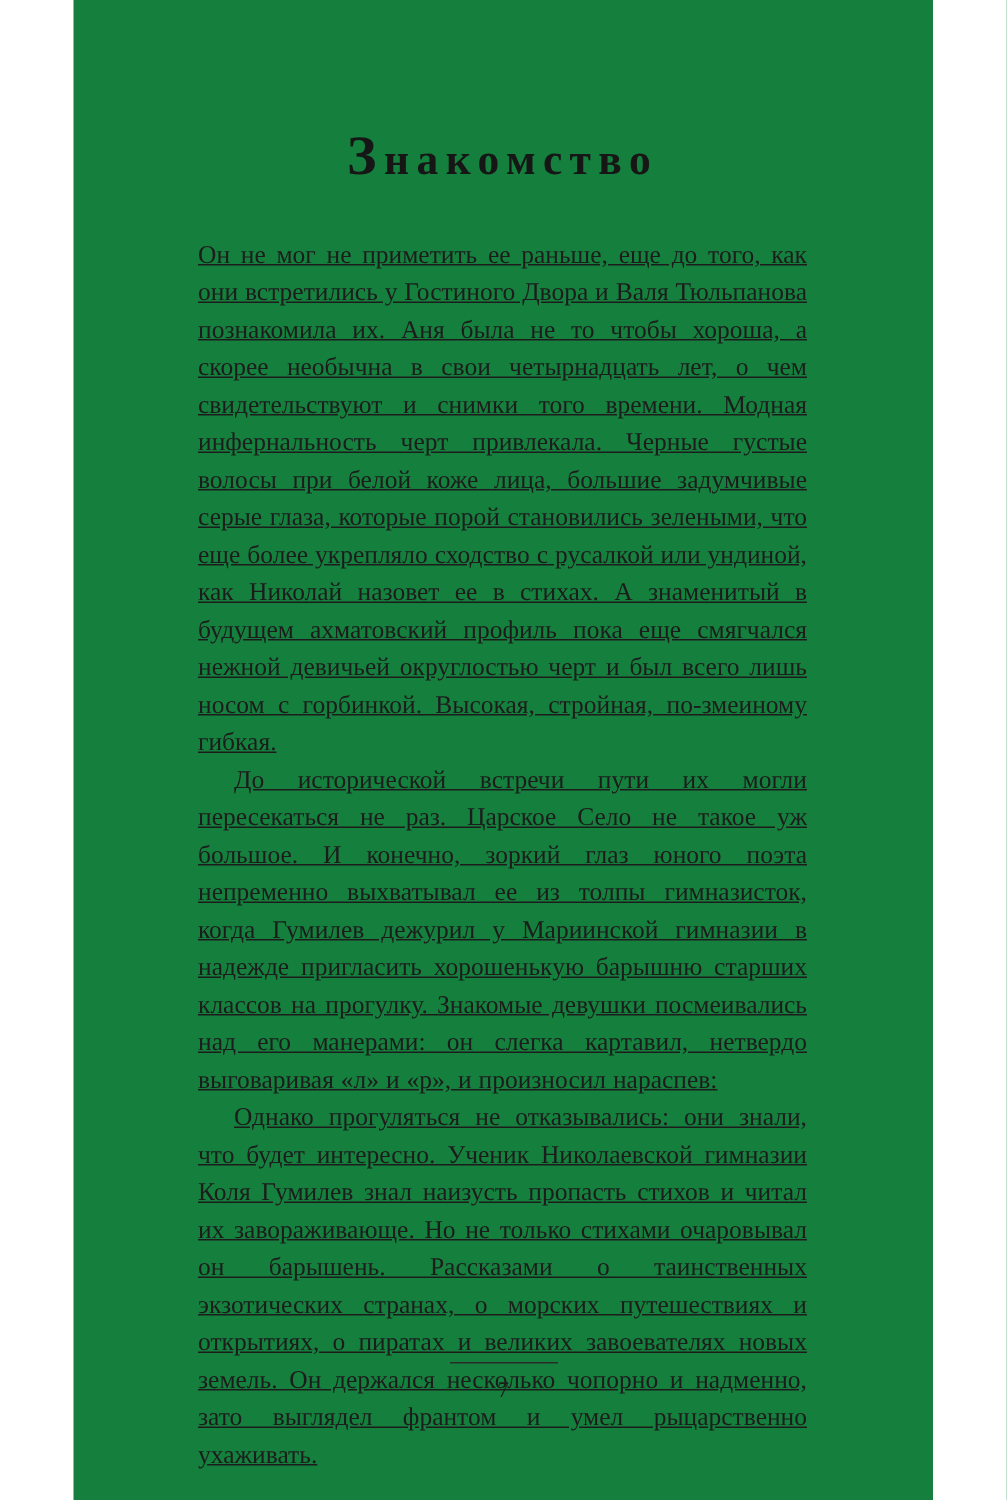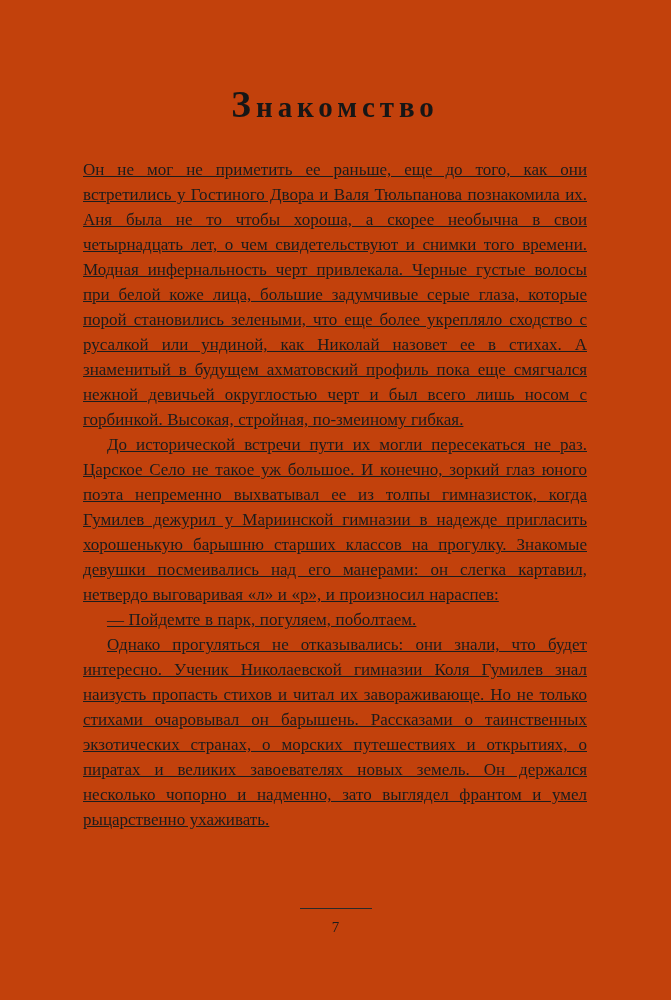--- a/index.html
+++ b/index.html
@@ -2,25 +2,25 @@
 <html lang="ru"><head>
 <meta charset="utf-8">
 <style>
   html, body {
     margin: 0;
     padding: 0;
     background: #ffffff;
   }
   .book-page {
     position: relative;
-    width: 671px;
+    width: 573px;
     height: 1000px;
     box-sizing: border-box;
     margin: 0 auto;
-    background: #c2410c;
+    background: #15803d;
     padding: 86px 84px 0 83px;
     font-family: "Liberation Serif", "DejaVu Serif", serif;
     color: #1c1c1c;
     overflow: hidden;
   }
   .chapter-title {
     margin: 0 0 34px 0;
     text-align: center;
     font-size: 29px;
     line-height: 1;
@@ -66,21 +66,20 @@
 </head>
 <body>
 
 <div class="book-page">
 
   <h1 class="chapter-title">Знакомство</h1>
 
   <div class="body-text">
     <p class="no-indent">Он не мог не приметить ее раньше, еще до того, как они встретились у Гостиного Двора и Валя Тюльпанова познакомила их. Аня была не то чтобы хороша, а скорее необычна в свои четырнадцать лет, о чем свидетельствуют и снимки того времени. Модная инфернальность черт привлекала. Черные густые волосы при белой коже лица, большие задумчивые серые глаза, которые порой становились зелеными, что еще более укрепляло сходство с русалкой или ундиной, как Николай назовет ее в стихах. А знаменитый в будущем ахматовский профиль пока еще смягчался нежной девичьей округлостью черт и был всего лишь носом с горбинкой. Высокая, стройная, по-змеиному гибкая.</p>
     <p>До исторической встречи пути их могли пересекаться не раз. Царское Село не такое уж большое. И конечно, зоркий глаз юного поэта непременно выхватывал ее из толпы гимназисток, когда Гумилев дежурил у Мариинской гимназии в надежде пригласить хорошенькую барышню старших классов на прогулку. Знакомые девушки посмеивались над его манерами: он слегка картавил, нетвердо выговаривая «л» и «р», и произносил нараспев:</p>
-    <p>— Пойдемте в парк, погуляем, поболтаем.</p>
     <p>Однако прогуляться не отказывались: они знали, что будет интересно. Ученик Николаевской гимназии Коля Гумилев знал наизусть пропасть стихов и читал их завораживающе. Но не только стихами очаровывал он барышень. Рассказами о таинственных экзотических странах, о морских путешествиях и открытиях, о пиратах и великих завоевателях новых земель. Он держался несколько чопорно и надменно, зато выглядел франтом и умел рыцарственно ухаживать.</p>
   </div>
 
   <div class="page-footer">
     <div class="footer-rule"></div>
     <div class="page-number">7</div>
   </div>
 
 </div>
 

